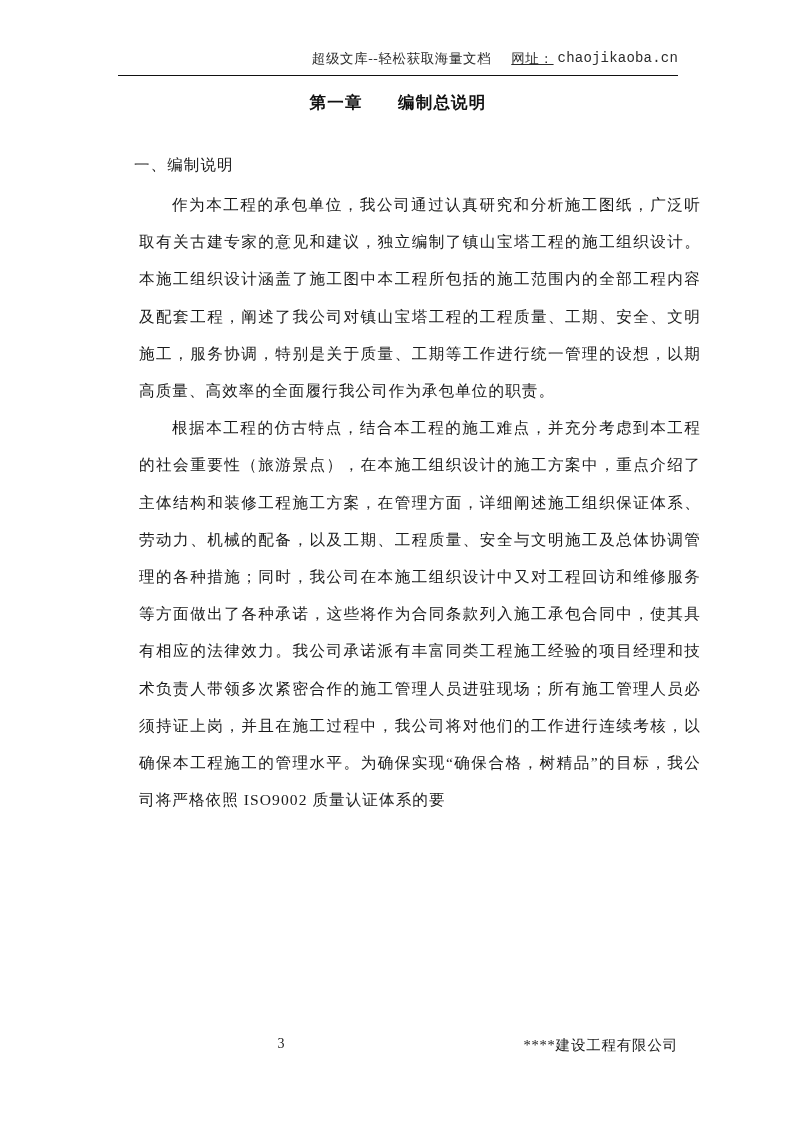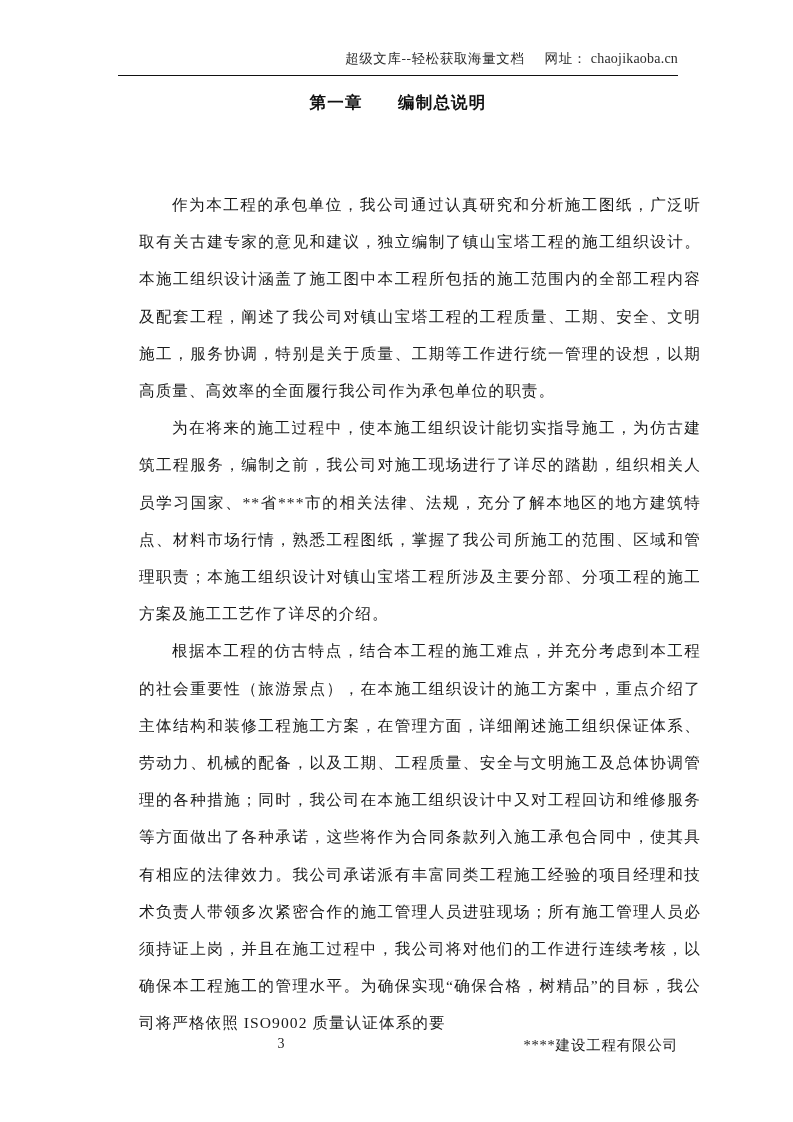--- a/index.html
+++ b/index.html
@@ -46,23 +46,24 @@
   }
   .header-gap {
     display: inline-block;
     width: 20px;
   }
   .header-label {
     font-size: 13.5px;
     color: #2b2b2b;
     line-height: 17px;
     letter-spacing: 0.6px;
+    text-decoration: underline;
   }
   .header-url {
-    font-family: Liberation Serif, serif;
+    font-family: Liberation Mono, monospace;
     font-size: 14px;
     color: #2b2b2b;
     line-height: 17px;
     margin-left: 4px;
     letter-spacing: 0.2px;
   }
 
   
   .chapter-title {
     position: absolute;
@@ -147,24 +148,24 @@
 
   <div class="header">
     <span class="header-cn">超级文库--轻松获取海量文档</span>
     <span class="header-gap"></span>
     <span class="header-label">网址：</span>
     <span class="header-url">chaojikaoba.cn</span>
   </div>
 
   <div class="chapter-title">第一章　　编制总说明</div>
 
+  <div class="section-heading">一、编制说明</div>
 
   <div class="body-block">
     <p class="para">作为本工程的承包单位，我公司通过认真研究和分析施工图纸，广泛听取有关古建专家的意见和建议，独立编制了镇山宝塔工程的施工组织设计。本施工组织设计涵盖了施工图中本工程所包括的施工范围内的全部工程内容及配套工程，阐述了我公司对镇山宝塔工程的工程质量、工期、安全、文明施工，服务协调，特别是关于质量、工期等工作进行统一管理的设想，以期高质量、高效率的全面履行我公司作为承包单位的职责。</p>
-    <p class="para">为在将来的施工过程中，使本施工组织设计能切实指导施工，为仿古建筑工程服务，编制之前，我公司对施工现场进行了详尽的踏勘，组织相关人员学习国家、**省***市的相关法律、法规，充分了解本地区的地方建筑特点、材料市场行情，熟悉工程图纸，掌握了我公司所施工的范围、区域和管理职责；本施工组织设计对镇山宝塔工程所涉及主要分部、分项工程的施工方案及施工工艺作了详尽的介绍。</p>
     <p class="para">根据本工程的仿古特点，结合本工程的施工难点，并充分考虑到本工程的社会重要性（旅游景点），在本施工组织设计的施工方案中，重点介绍了主体结构和装修工程施工方案，在管理方面，详细阐述施工组织保证体系、劳动力、机械的配备，以及工期、工程质量、安全与文明施工及总体协调管理的各种措施；同时，我公司在本施工组织设计中又对工程回访和维修服务等方面做出了各种承诺，这些将作为合同条款列入施工承包合同中，使其具有相应的法律效力。我公司承诺派有丰富同类工程施工经验的项目经理和技术负责人带领多次紧密合作的施工管理人员进驻现场；所有施工管理人员必须持证上岗，并且在施工过程中，我公司将对他们的工作进行连续考核，以确保本工程施工的管理水平。为确保实现“确保合格，树精品”的目标，我公司将严格依照 ISO9002 质量认证体系的要</p>
   </div>
 
   <div class="footer">
     <span class="page-number">3</span>
     <span class="footer-company">****建设工程有限公司</span>
   </div>
 
 </div>
 

